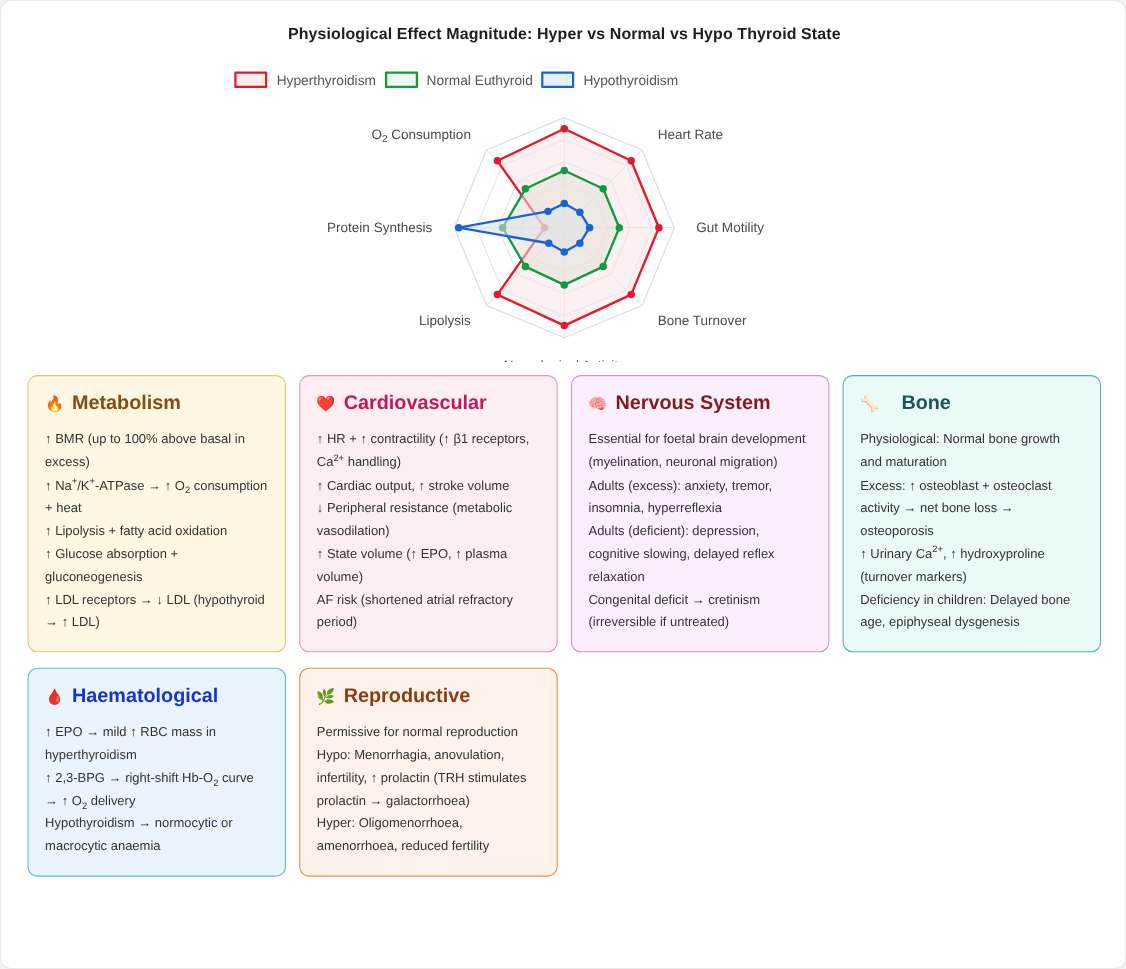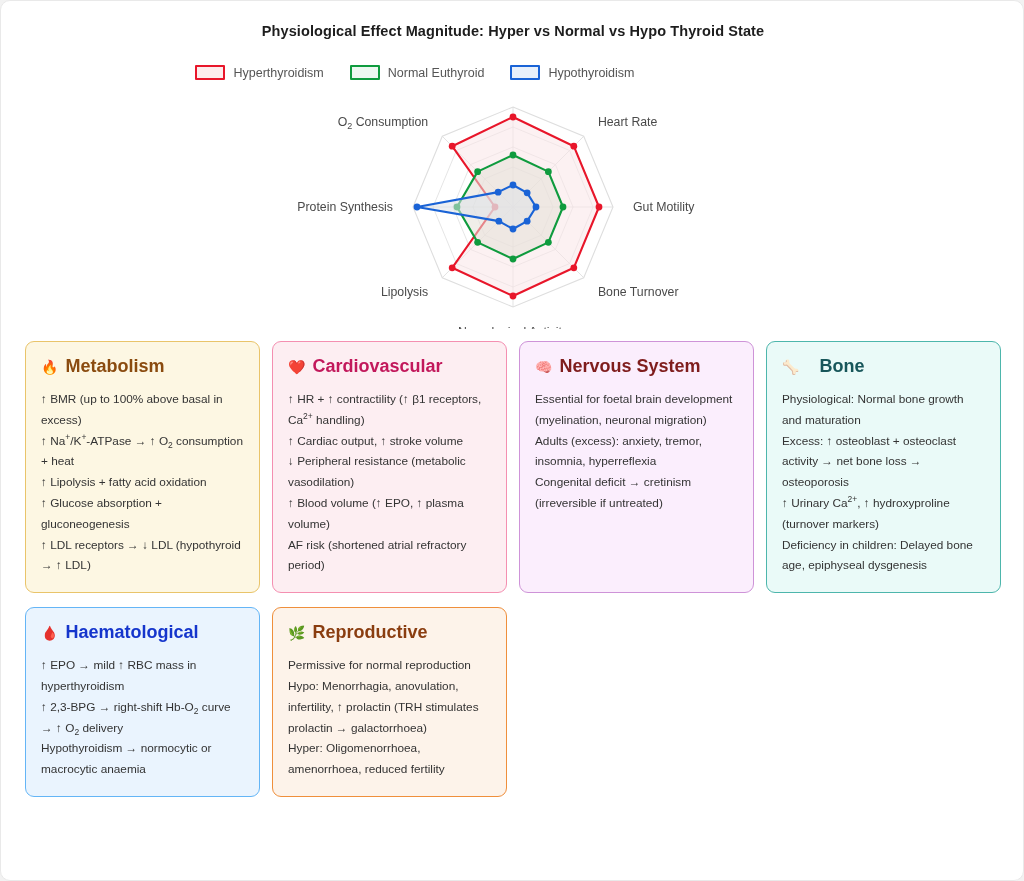--- a/index.html
+++ b/index.html
@@ -32,21 +32,21 @@
     font-weight: bold;
     color: #1d1d1d;
     letter-spacing: .1px;
   }
   #legend {
     position: absolute;
     top: 64px; left: 0; width: 828px;
     display: flex;
     justify-content: center;
     align-items: center;
-    gap: 26px;
+    gap: 8px;
   }
   .legend-item { display: flex; align-items: center; gap: 8px; }
   .legend-swatch {
     width: 30px; height: 15px;
     border-width: 2px; border-style: solid;
     border-radius: 1px;
   }
   .legend-label { font-size: 12.5px; color: #555555; }
 
   #radar-wrap {
@@ -188,30 +188,31 @@
         <div class="card-line">↑ LDL receptors → ↓ LDL (hypothyroid → ↑ LDL)</div>
       </div>
       <div class="card" style="border-color: rgb(244, 143, 177); background: rgb(253, 238, 242);">
         <div class="card-head">
           <span class="card-emoji">❤️</span>
           <span class="card-title" style="color: rgb(194, 24, 91);">Cardiovascular</span>
         </div>
         <div class="card-line">↑ HR + ↑ contractility (↑ β1 receptors, Ca<span class="sup">2+</span> handling)</div>
         <div class="card-line">↑ Cardiac output, ↑ stroke volume</div>
         <div class="card-line">↓ Peripheral resistance (metabolic vasodilation)</div>
-        <div class="card-line">↑ Blood volume (↑ EPO, ↑ plasma volume)</div>
+        <div class="card-line">↑ State volume (↑ EPO, ↑ plasma volume)</div>
         <div class="card-line">AF risk (shortened atrial refractory period)</div>
       </div>
       <div class="card" style="border-color: rgb(206, 147, 216); background: rgb(251, 238, 253);">
         <div class="card-head">
           <span class="card-emoji">🧠</span>
           <span class="card-title" style="color: #7f1d1d;">Nervous System</span>
         </div>
         <div class="card-line">Essential for foetal brain development (myelination, neuronal migration)</div>
         <div class="card-line">Adults (excess): anxiety, tremor, insomnia, hyperreflexia</div>
+        <div class="card-line">Adults (deficient): depression, cognitive slowing, delayed reflex relaxation</div>
         <div class="card-line">Congenital deficit → cretinism (irreversible if untreated)</div>
       </div>
       <div class="card" style="border-color: rgb(77, 182, 172); background: rgb(234, 250, 248);">
         <div class="card-head">
           <span class="card-emoji">🦴</span>
           <span class="card-title" style="color: rgb(23, 86, 90); margin-left: 13px;">Bone</span>
         </div>
         <div class="card-line">Physiological: Normal bone growth and maturation</div>
         <div class="card-line">Excess: ↑ osteoblast + osteoclast activity → net bone loss → osteoporosis</div>
         <div class="card-line">↑ Urinary Ca<span class="sup">2+</span>, ↑ hydroxyproline (turnover markers)</div>

